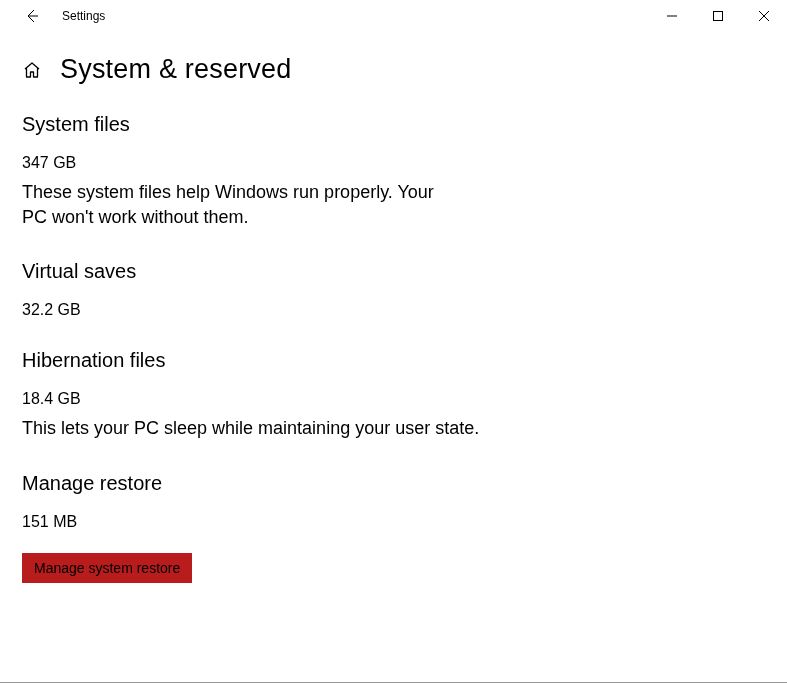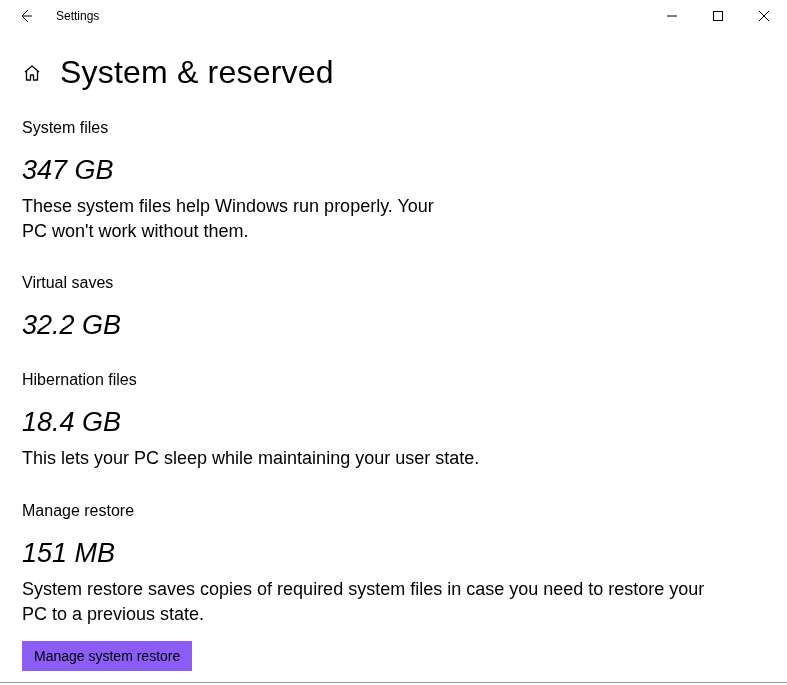--- a/index.html
+++ b/index.html
@@ -13,21 +13,21 @@
       color: #000000;
       width: 787px;
       height: 685px;
       overflow: hidden;
       position: relative;
     }
     .titlebar {
       display: flex;
       align-items: center;
       height: 32px;
-      padding-left: 14px;
+      padding-left: 20px;
     }
     .back-arrow {
       width: 24px;
       height: 24px;
       display: flex;
       align-items: center;
       justify-content: center;
       cursor: pointer;
     }
     .app-title {
@@ -56,54 +56,53 @@
     }
     .home-icon {
       width: 20px;
       height: 20px;
       display: flex;
       align-items: center;
       justify-content: center;
       cursor: pointer;
     }
     .page-title {
-      font-size: 32px;
+      font-size: 27px;
       font-weight: 400;
       margin-left: 18px;
       letter-spacing: 0.2px;
     }
     .content {
       padding: 18px 22px 0 22px;
     }
     .section {
       margin-bottom: 30px;
     }
     .section-title {
-      font-size: 16px;
+      font-size: 20px;
       font-weight: 400;
       margin-bottom: 18px;
     }
     .section-value {
-      font-size: 27px;
+      font-size: 16px;
       font-weight: 400;
       margin-bottom: 8px;
-      font-style: italic;
     }
     .section-desc {
       font-size: 18px;
       color: #000;
       line-height: 1.4;
       max-width: 700px;
     }
     .section-desc.narrow {
       max-width: 440px;
     }
     .manage-btn {
       margin-top: 14px;
-      background: #8b5cf6;
+      background: #b91c1c;
       border: none;
       padding: 7px 12px;
       font-size: 14px;
       font-family: inherit;
       cursor: pointer;
       color: #000;
       text-align: right;
     }
     .bottom-rule {
       position: absolute;
@@ -168,19 +167,18 @@
 
   <div class="section">
     <div class="section-title">Hibernation files</div>
     <div class="section-value">18.4 GB</div>
     <div class="section-desc">This lets your PC sleep while maintaining your user state.</div>
   </div>
 
   <div class="section">
     <div class="section-title">Manage restore</div>
     <div class="section-value">151 MB</div>
-    <div class="section-desc">System restore saves copies of required system files in case you need to restore your PC to a previous state.</div>
     <button class="manage-btn">Manage system restore</button>
   </div>
 
 </div>
 
 <div class="bottom-rule"></div>
 
 </body></html>

